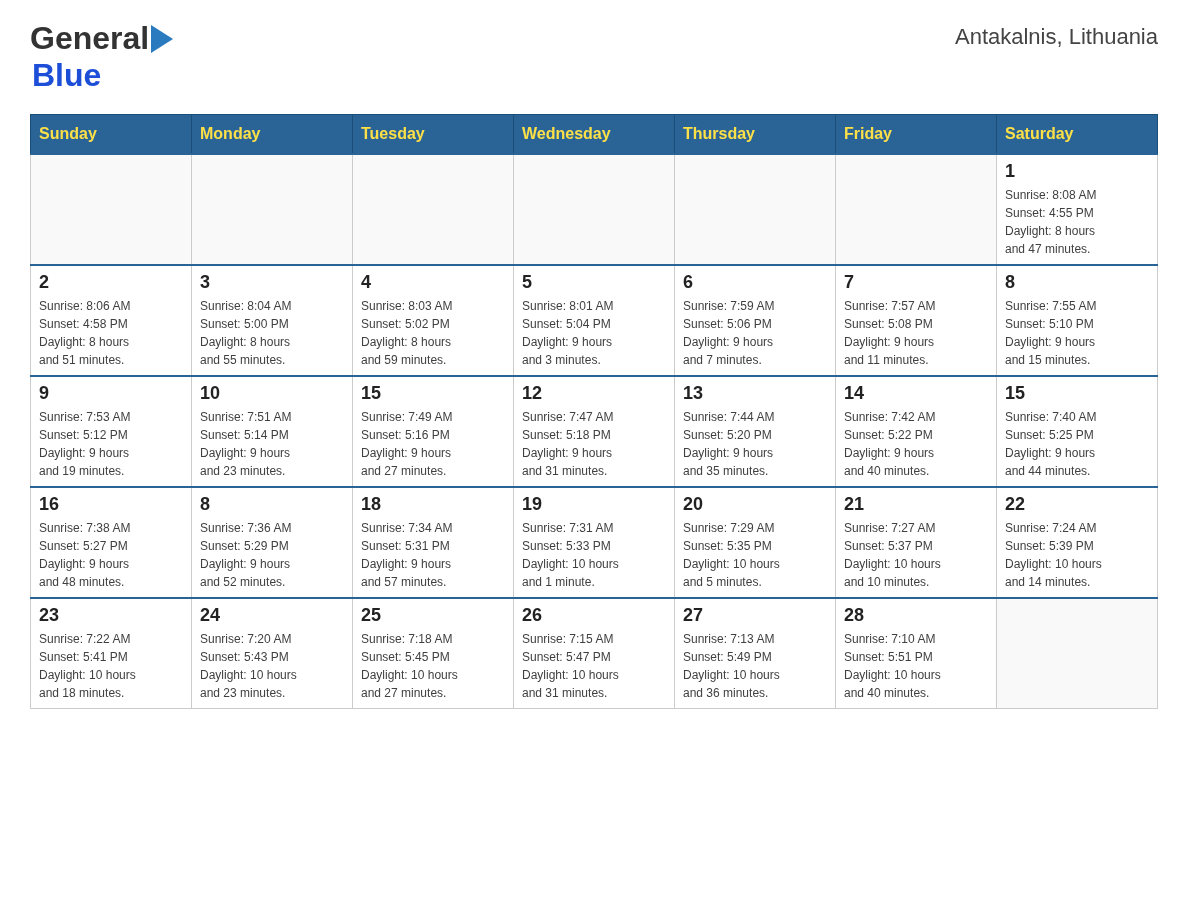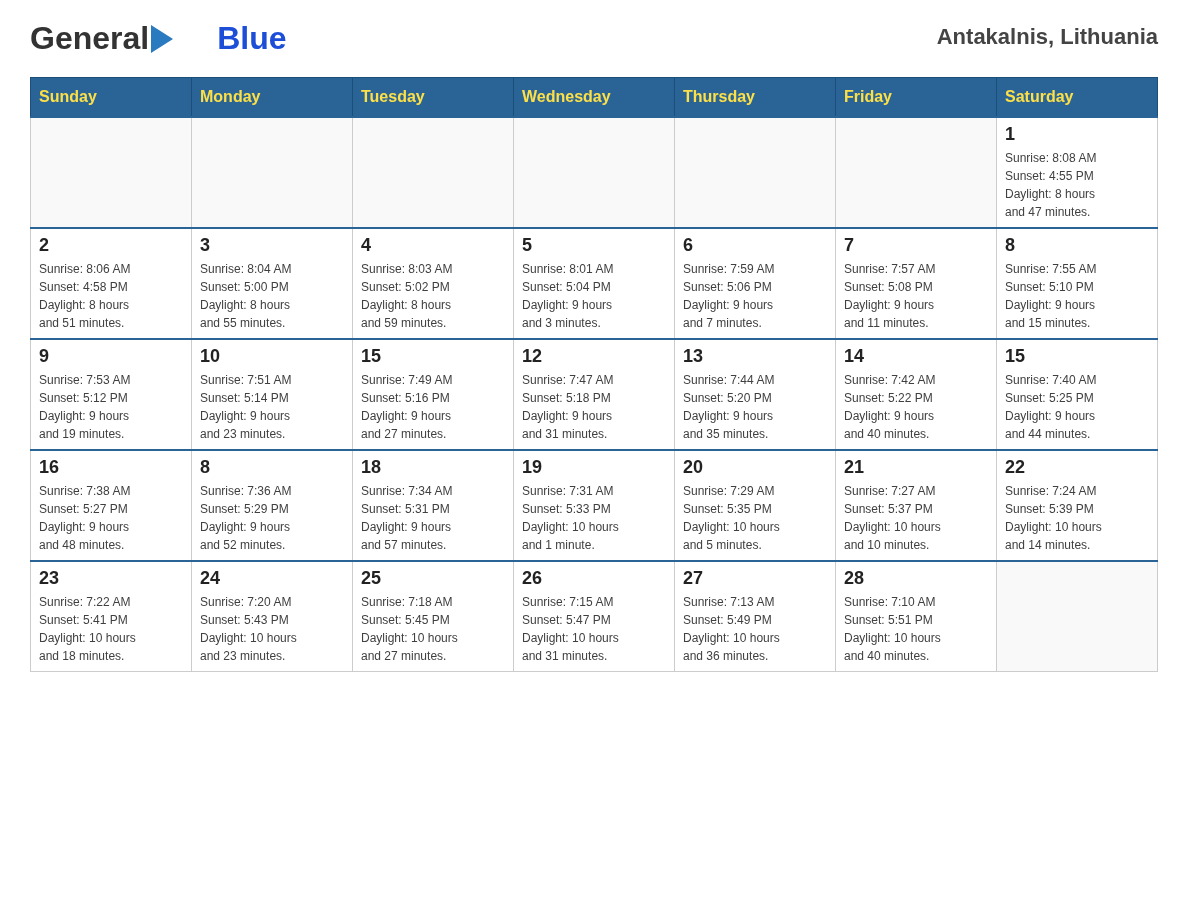--- a/index.html
+++ b/index.html
@@ -11,36 +11,35 @@
       padding: 20px 30px;
     }
     .header {
       display: flex;
       justify-content: space-between;
       align-items: flex-start;
       margin-bottom: 20px;
     }
     .logo {
       display: flex;
-      flex-direction: row;
-      align-items: center;
-      gap: 42px;
+      flex-direction: column;
+      align-items: flex-start;
     }
     .title-area {
       text-align: right;
     }
     .title-area h1 {
       font-size: 52px;
       font-weight: bold;
       color: #222;
       line-height: 1.1;
     }
     .title-area h2 {
       font-size: 22px;
-      font-weight: bold;
+      font-weight: normal;
       color: #444;
       margin-top: 4px;
     }
     .calendar {
       width: 100%;
       border-collapse: collapse;
     }
     .calendar thead tr th {
       background-color: #2a6496;
       color: #fde047;

